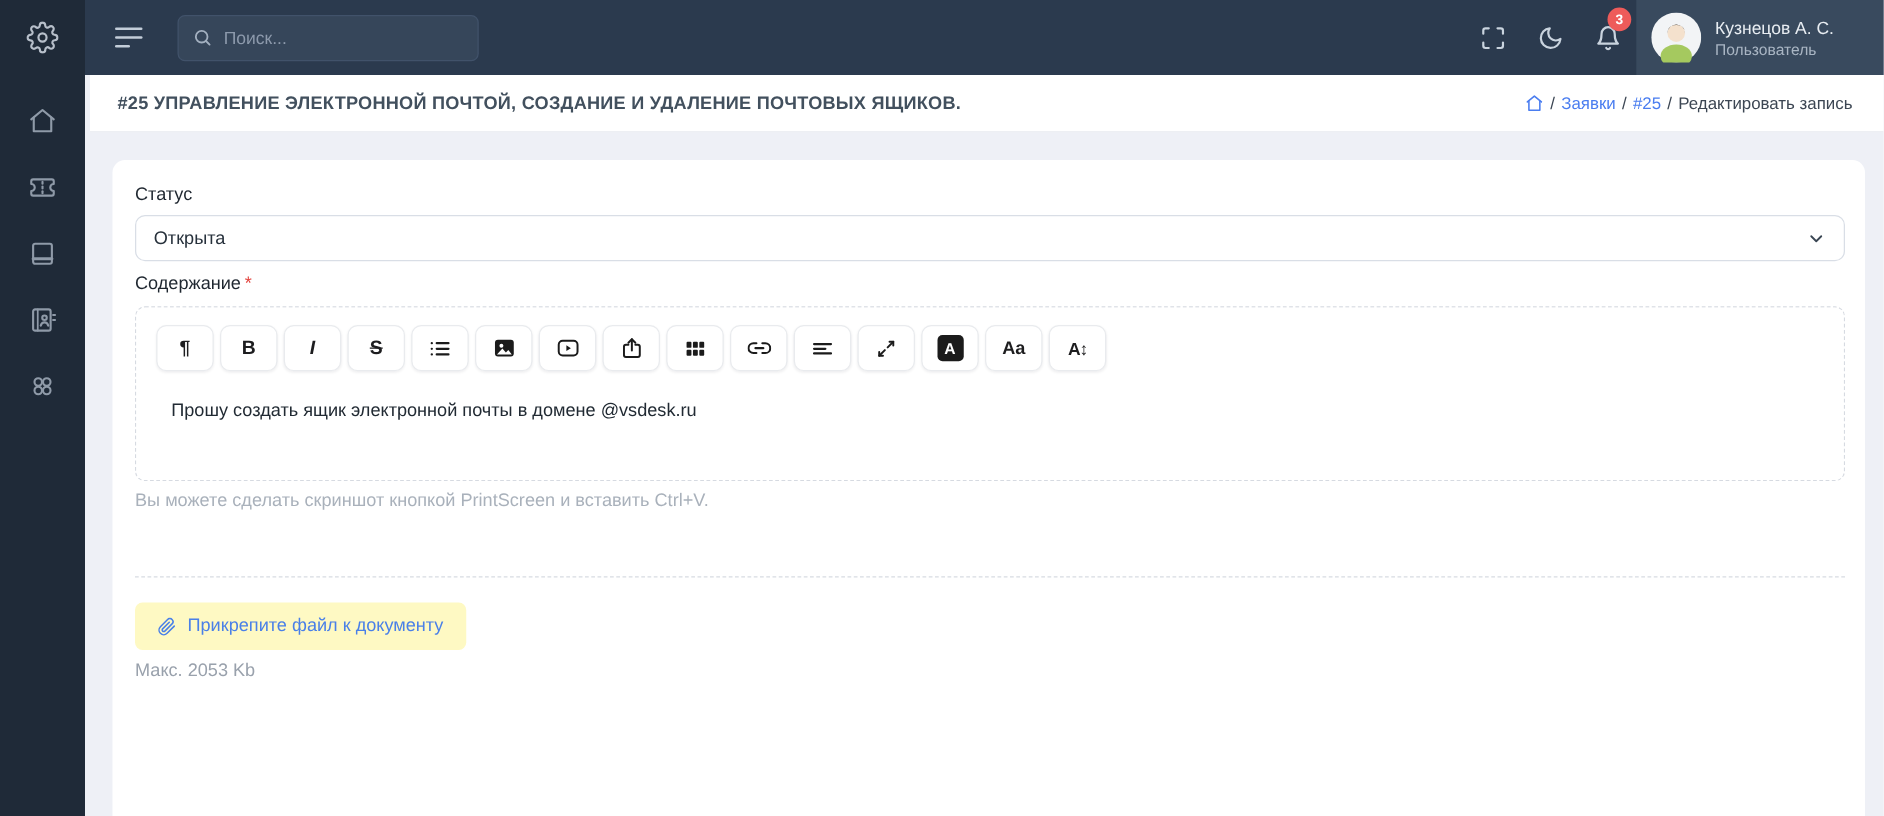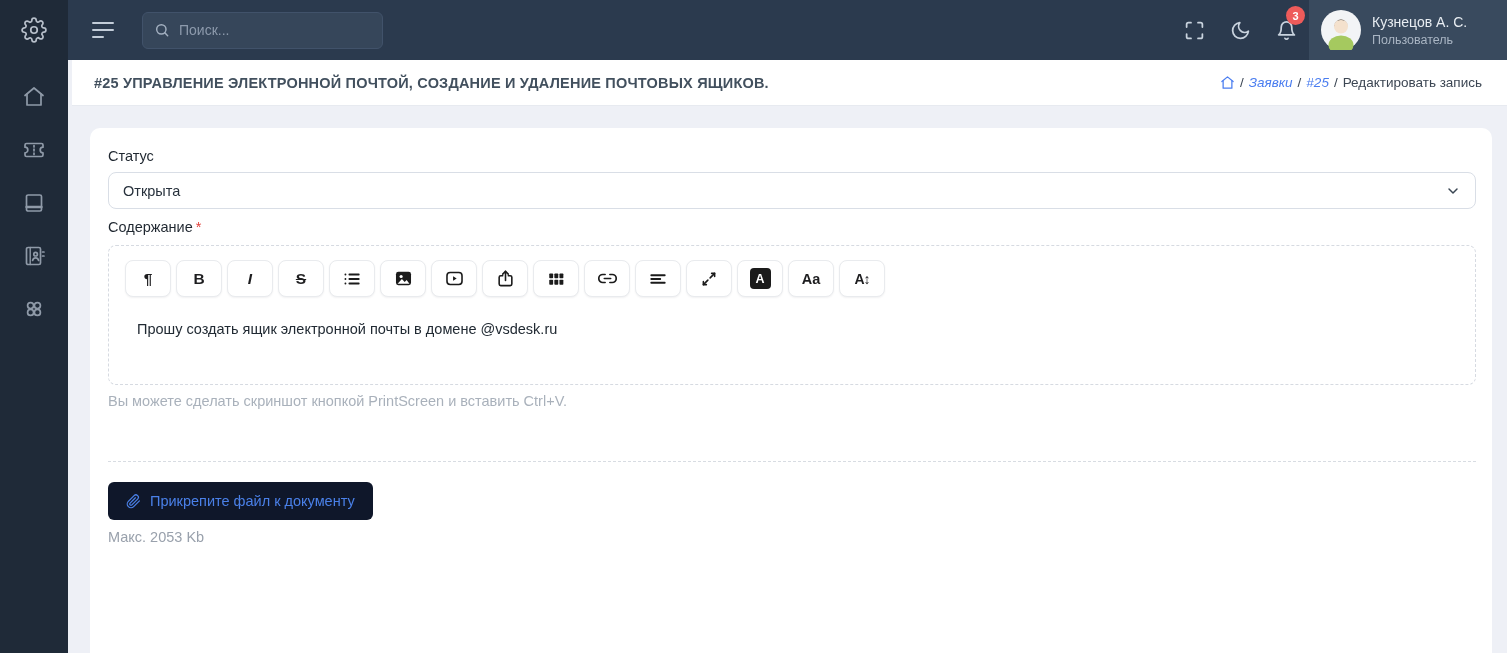--- a/index.html
+++ b/index.html
@@ -31,21 +31,21 @@
        font-size:11px;display:flex;align-items:center;justify-content:center;padding:0 4px;font-weight:700;}
   .userpanel{width:198px;height:60px;background:#394a5e;display:flex;align-items:center;padding-left:12px;gap:11px;cursor:pointer;}
   .uname{color:#e8edf2;font-size:14px;line-height:20px;}
   .urole{color:#a9b5c3;font-size:12.5px;line-height:16px;}
 
   
   .titlebar{position:absolute;left:72px;top:60px;right:0;height:46px;background:#fff;border-bottom:1px solid #e7eaf0;
        display:flex;align-items:center;justify-content:space-between;padding:0 25px 0 22px;}
   .page-title{font-size:14.5px;font-weight:700;color:#42505e;letter-spacing:.2px;}
   .crumbs{display:flex;align-items:center;gap:5px;font-size:13.5px;color:#3c4653;white-space:nowrap;}
-  .crumbs a{color:#4a7df0;text-decoration:none;cursor:pointer;font-style:italic;}
+  .crumbs a{color:#4a7df0;text-decoration:none;cursor:pointer;}
   .crumbs .home{color:#4a7df0;display:flex;align-items:center;cursor:pointer;}
 
   
   .main{position:absolute;left:68px;top:106px;right:0;bottom:0;background:#eef0f6;}
   .card{margin:22px 15px 0 22px;height:615px;background:#fff;border-radius:10px;display:flex;flex-direction:column;}
   .card-body{flex:1;display:flex;flex-direction:column;padding:20px 16px 0 18px;}
   .field-label{font-size:14.5px;color:#1f2730;margin-bottom:8px;}
   .req{color:#e2403a;margin-left:3px;}
   .select{height:37px;border:1px solid #d9dee6;border-radius:8px;display:flex;align-items:center;
        padding:0 14px;font-size:14.5px;color:#27313c;cursor:pointer;justify-content:space-between;background:#fff;}
@@ -59,21 +59,21 @@
        box-shadow:0 1px 2px rgba(16,24,40,.06);cursor:pointer;flex:0 0 auto;}
   .tbtn .italic{font-style:italic;font-weight:600;}
   .tbtn .strike{text-decoration:line-through;font-weight:600;}
   .tbtn .aa{font-weight:600;font-size:14.5px;}
   .tbtn .asz{font-weight:600;font-size:14px;letter-spacing:-1px;}
   .badge-a{width:21px;height:21px;background:#1b1b1b;color:#fff;border-radius:4px;display:flex;align-items:center;
        justify-content:center;font-size:12.5px;font-weight:700;}
   .editor-text{padding:24px 20px 20px 28px;font-size:14.5px;color:#212a33;}
   .hint{margin-top:8px;font-size:14.5px;color:#a9b1bb;}
   .dash-sep{border:none;border-top:1px dashed #d8dce2;margin:52px 0 0 0;}
-  .attach-btn{margin-top:20px;display:inline-flex;align-items:center;gap:9px;background:#0f172a;color:#4a80e8;
+  .attach-btn{margin-top:20px;display:inline-flex;align-items:center;gap:9px;background:#fef9c3;color:#4a80e8;
        border:none;border-radius:6px;padding:11px 18px;font-size:14.5px;cursor:pointer;width:fit-content;
        font-family:"Liberation Sans",sans-serif;}
   .maxsize{margin-top:9px;font-size:14.5px;color:#99a1ac;}
   .card-footer{border-top:1px solid #eceff3;padding:20px 18px;}
   .save-btn{background:#3c78e0;color:#fff;border:none;border-radius:6px;padding:0 19px;font-size:15px;
        cursor:pointer;font-family:"Liberation Sans",sans-serif;}
   svg{display:block;}
 </style>
 </head>
 <body>

